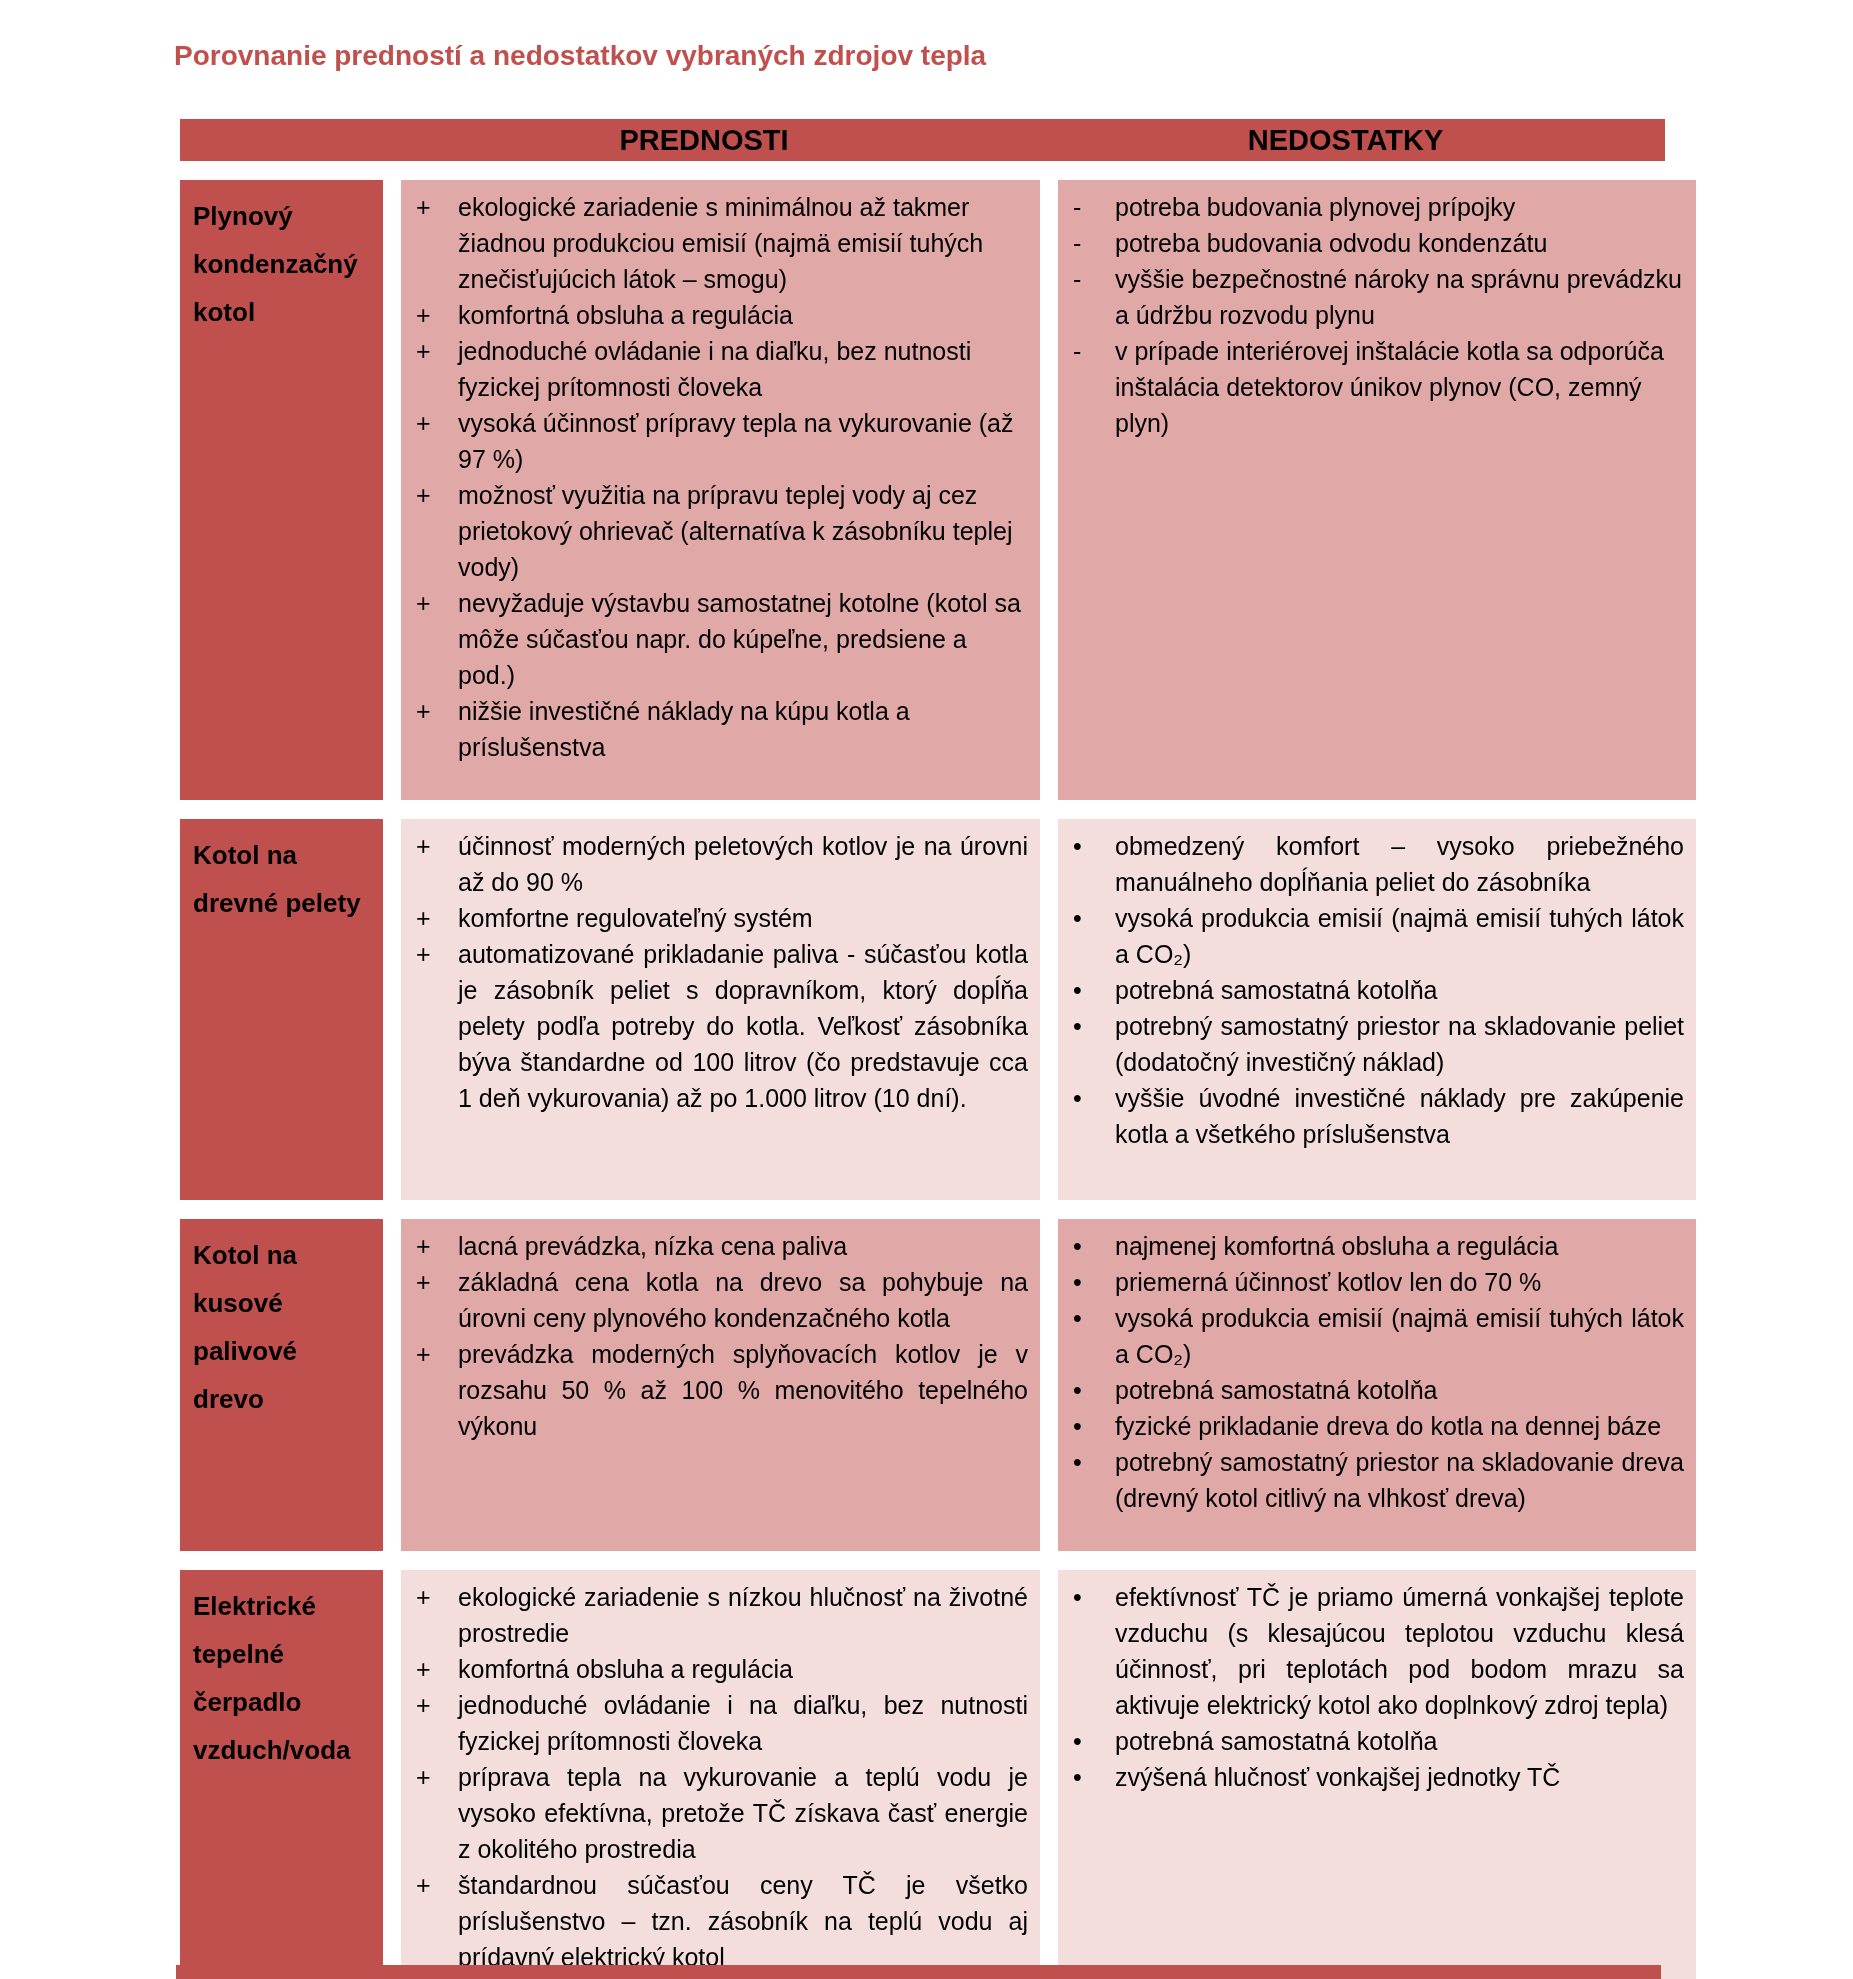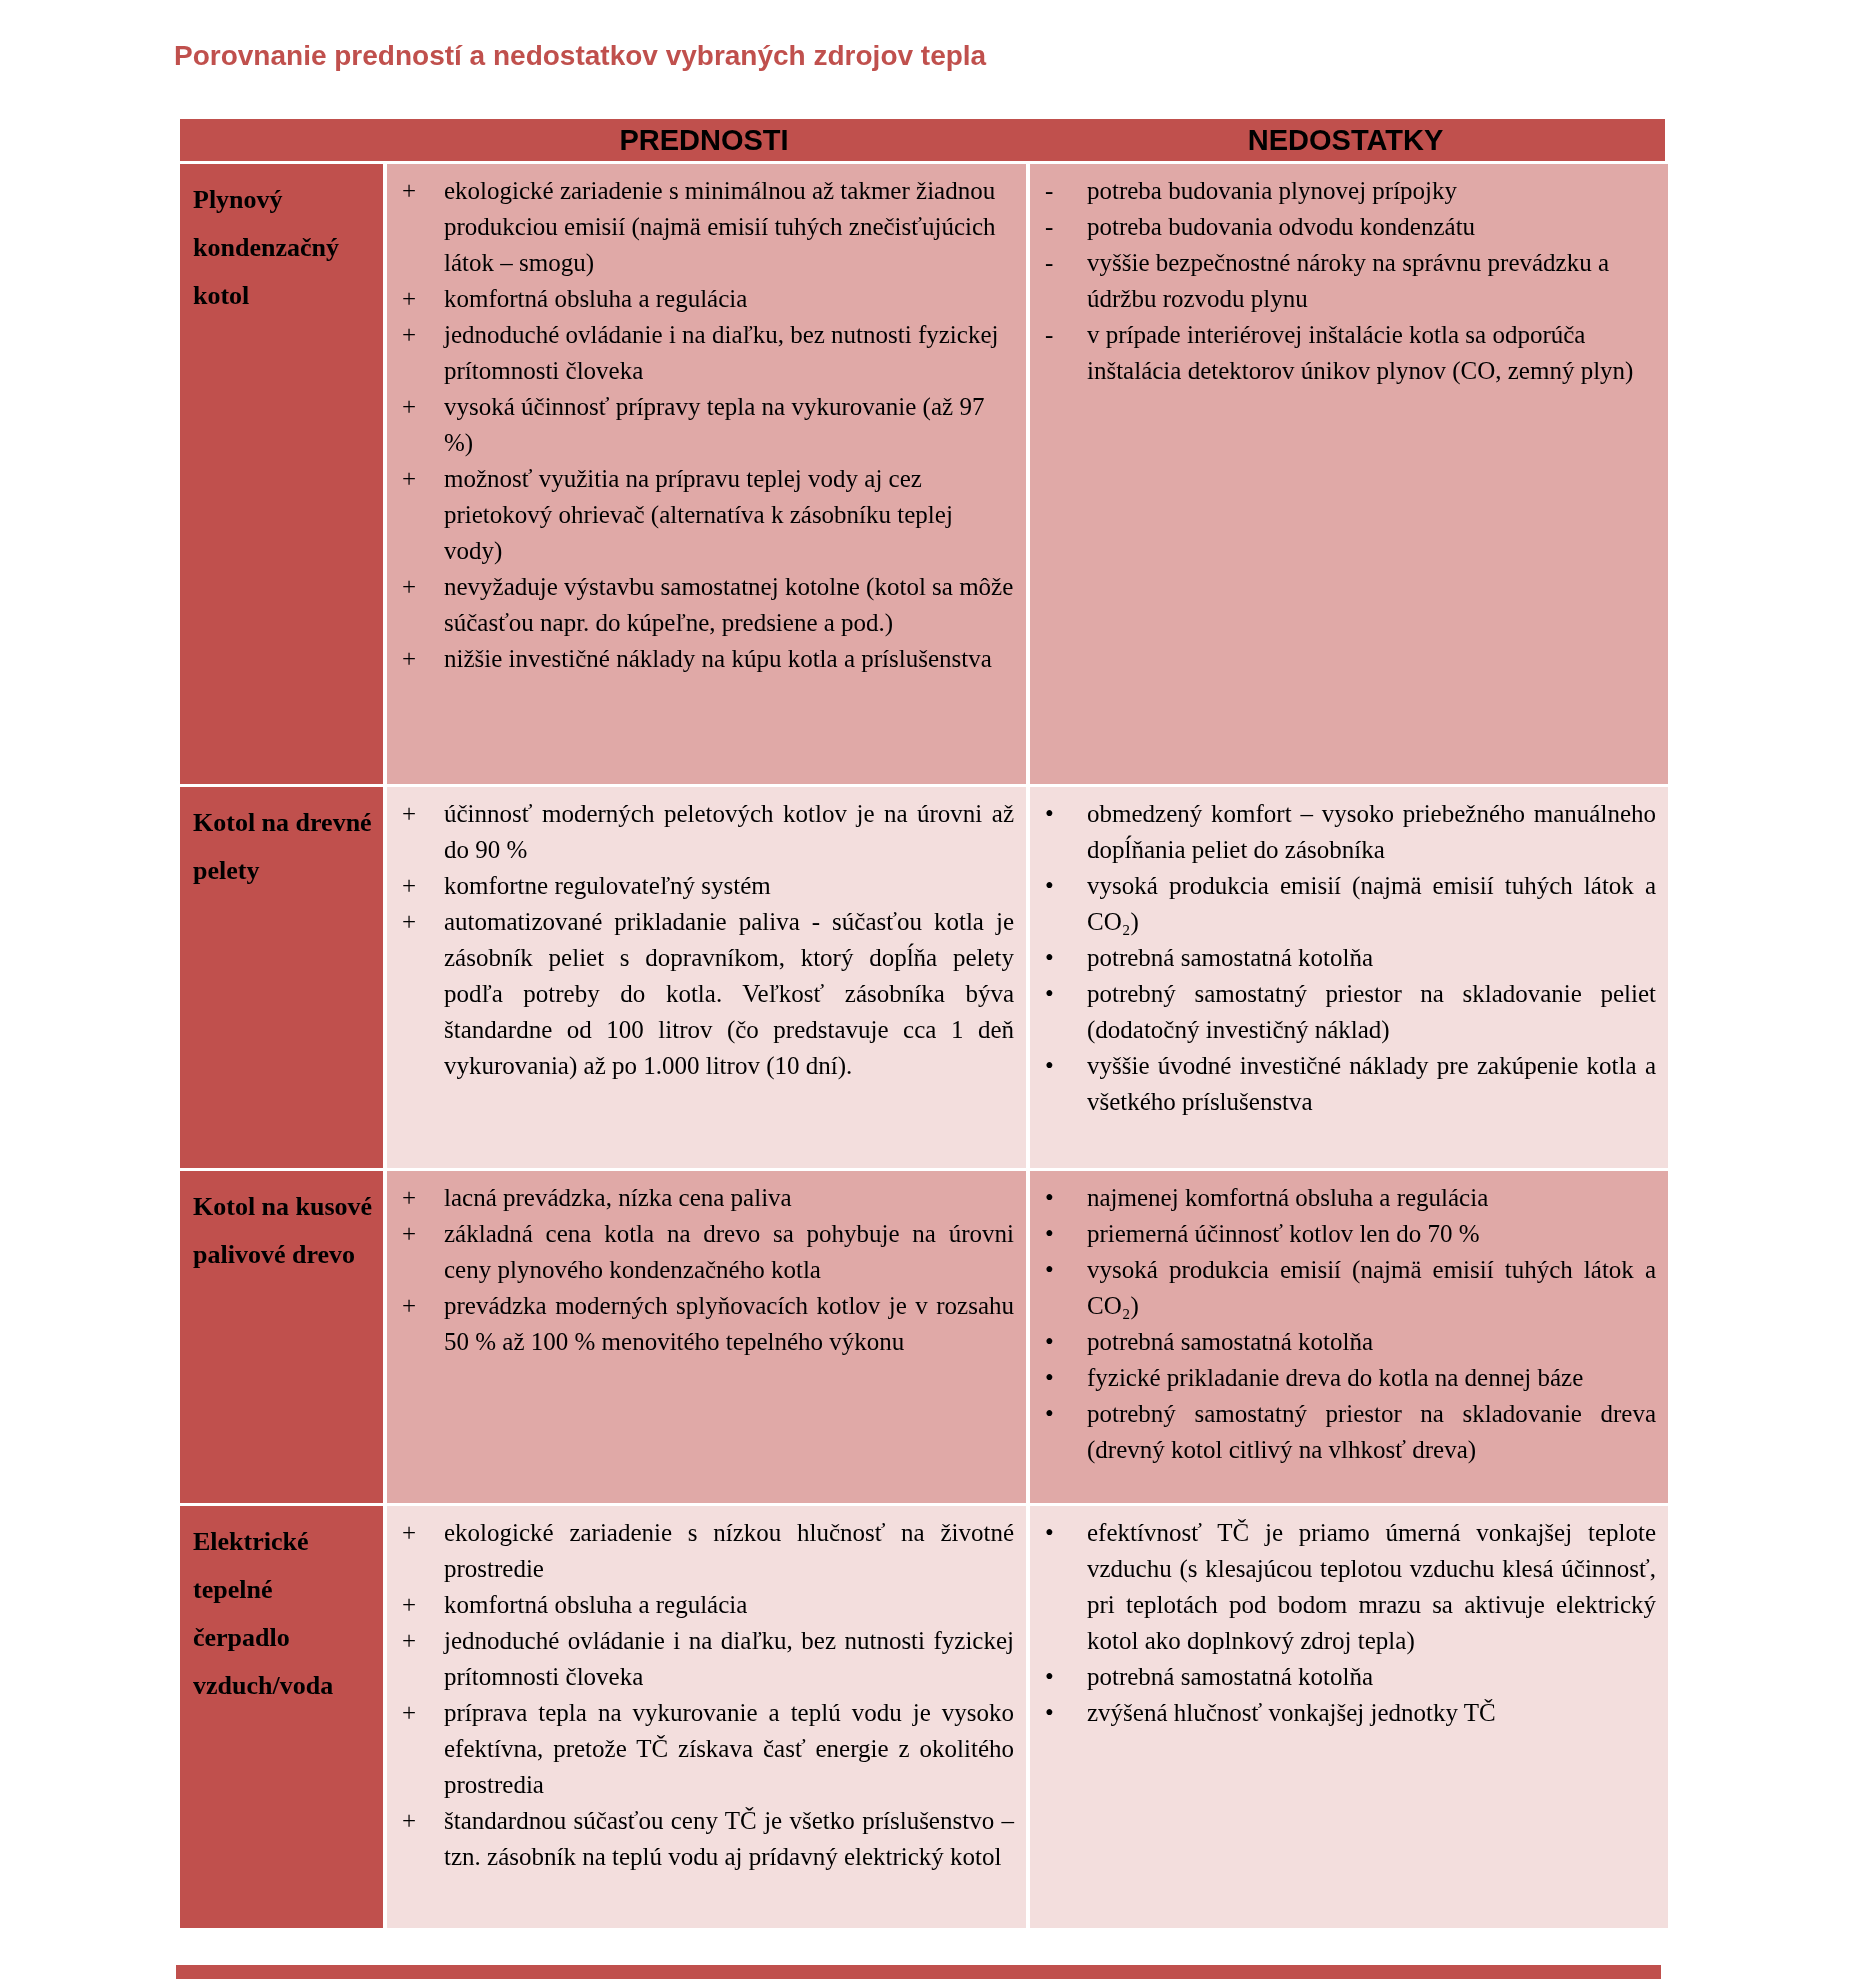--- a/index.html
+++ b/index.html
@@ -20,21 +20,21 @@
   }
   .thead {
     display:grid; grid-template-columns:203px 642px 641px;
     background:#c0504d; height:42px; align-items:center;
   }
   .hcell {
     text-align:center; font-weight:bold; font-size:29px; color:#000;
   }
   .trow {
     display:grid; grid-template-columns:203px 639px 638px;
-    gap:4px; margin-top:3px;font-family:Liberation Serif, serif;
+    gap:18px; margin-top:19px;
   }
   .label-cell {
     background:#c0504d; font-weight:bold; font-size:26px;
     line-height:48px; padding:12px 8px 10px 13px; color:#000;
   }
   .cell { padding:9px 0 10px 0; }
   .band-m .cell { background:#e0a9a7; }
   .band-l .cell { background:#f3dedd; }
   ul.items { list-style:none; margin:0; padding:0; }
   .item { display:flex; font-size:25px; line-height:36px; }

